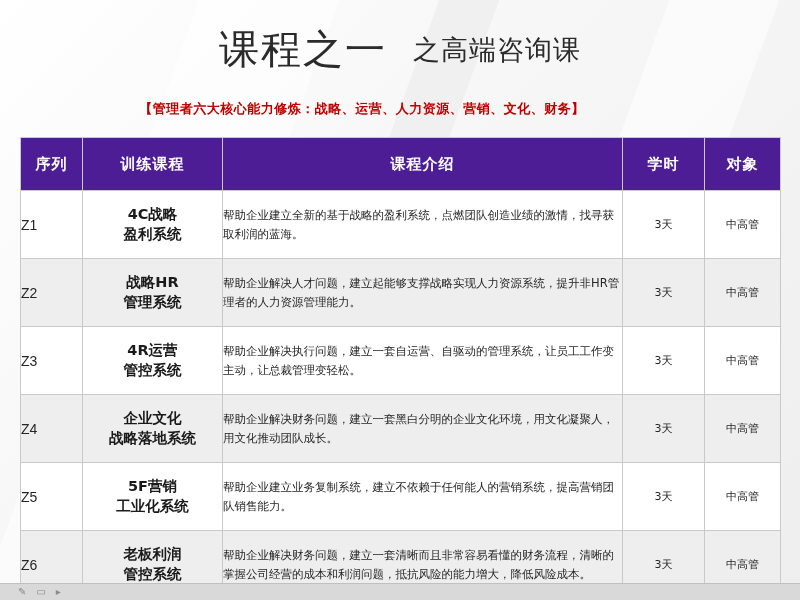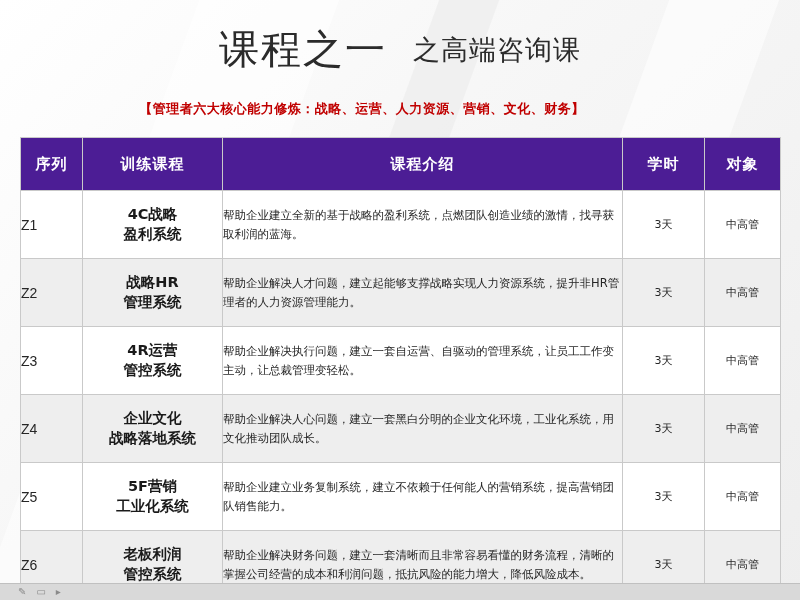--- a/index.html
+++ b/index.html
@@ -215,21 +215,21 @@
         <td class="col-desc">帮助企业解决执行问题，建立一套自运营、自驱动的管理系统，让员工工作变主动，让总裁管理变轻松。</td>
         <td class="col-hours">3天</td>
         <td class="col-target">中高管</td>
       </tr>
       <tr class="alt">
         <td class="col-seq">Z4</td>
         <td class="col-course">
           <span class="line2">企业文化</span>
           <span class="line2">战略落地系统</span>
         </td>
-        <td class="col-desc">帮助企业解决人心问题，建立一套黑白分明的企业文化环境，工业化系统，用文化推动团队成长。</td>
+        <td class="col-desc">帮助企业解决财务问题，建立一套黑白分明的企业文化环境，用文化凝聚人，用文化推动团队成长。</td>
         <td class="col-hours">3天</td>
         <td class="col-target">中高管</td>
       </tr>
       <tr>
         <td class="col-seq">Z5</td>
         <td class="col-course">
           <span class="line2">5F营销</span>
           <span class="line2">工业化系统</span>
         </td>
         <td class="col-desc">帮助企业建立业务复制系统，建立不依赖于任何能人的营销系统，提高营销团队销售能力。</td>

